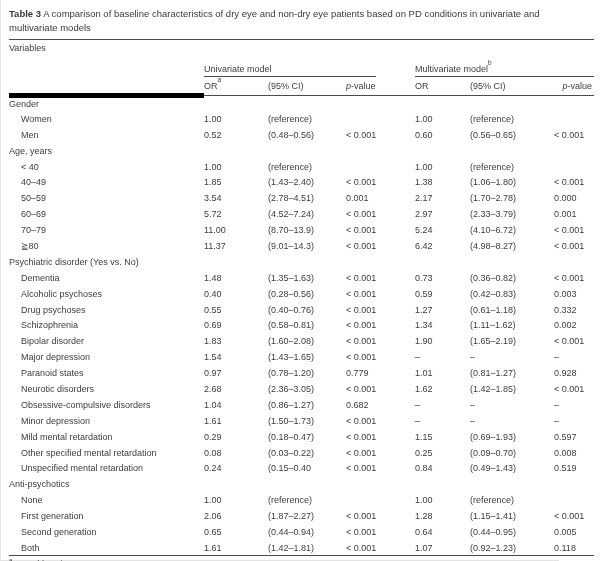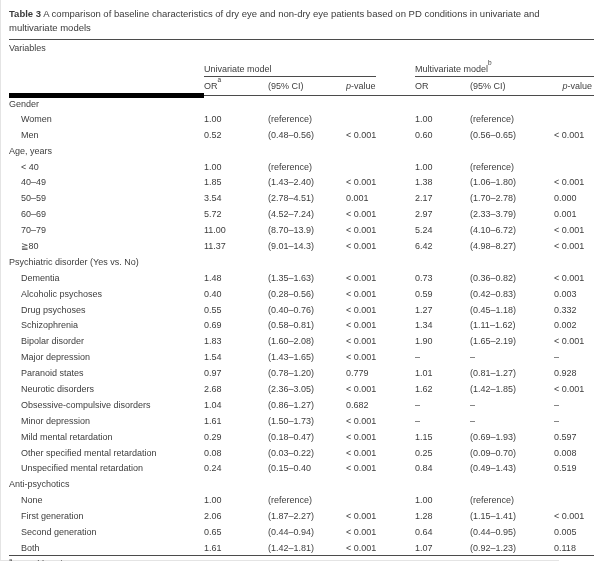--- a/index.html
+++ b/index.html
@@ -191,21 +191,21 @@
           <td>0.59</td>
           <td>(0.42–0.83)</td>
           <td>0.003</td>
         </tr>
         <tr>
           <td class="var">Drug psychoses</td>
           <td>0.55</td>
           <td>(0.40–0.76)</td>
           <td>&lt; 0.001</td>
           <td>1.27</td>
-          <td>(0.45–1.18)</td>
+          <td>(0.61–1.18)</td>
           <td>0.332</td>
         </tr>
         <tr>
           <td class="var">Schizophrenia</td>
           <td>0.69</td>
           <td>(0.58–0.81)</td>
           <td>&lt; 0.001</td>
           <td>1.34</td>
           <td>(1.11–1.62)</td>
           <td>0.002</td>

